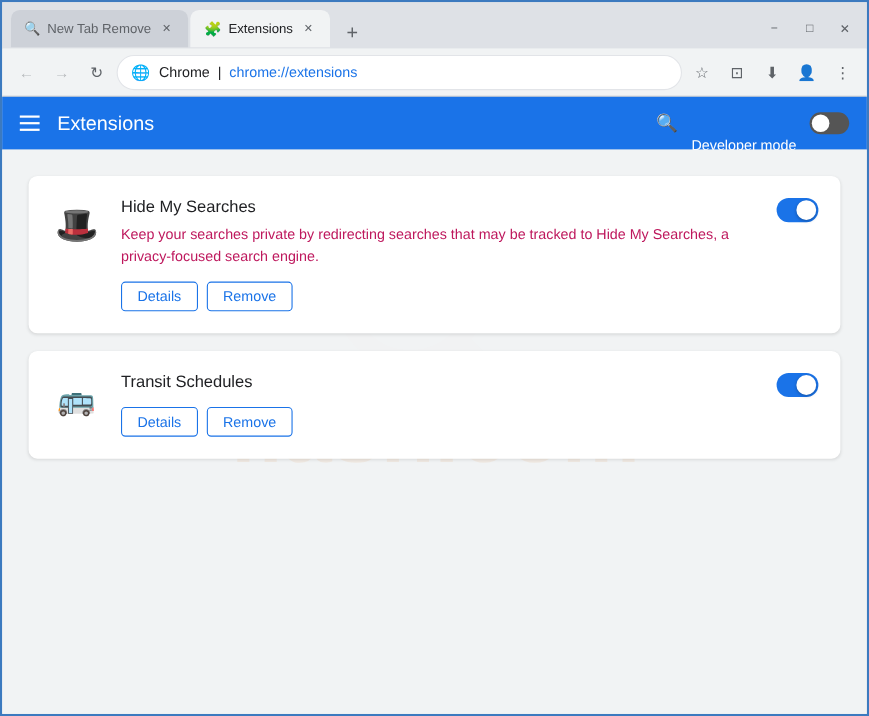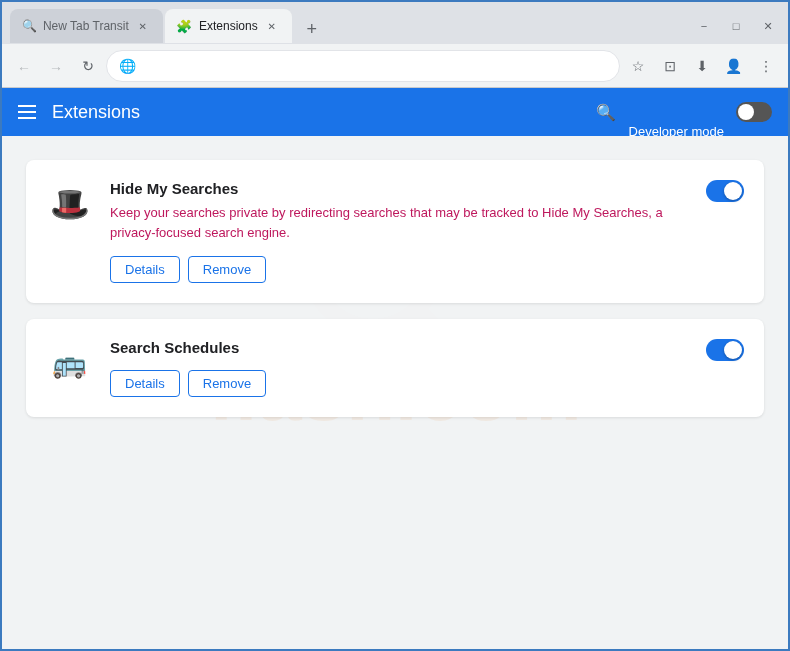--- a/index.html
+++ b/index.html
@@ -272,21 +272,21 @@
       font-size: 32px;
       flex-shrink: 0;
     }
 
     .ext-info {
       flex: 1;
     }
 
     .ext-name {
       font-size: 15px;
-      font-weight: 700;
+      font-weight: 400;
       color: #202124;
       margin-bottom: 6px;
     }
 
     .ext-desc {
       font-size: 13px;
       color: #be185d;
       line-height: 1.5;
     }
 
@@ -340,21 +340,21 @@
 </head>
 <body>
 
 <div class="browser-window">
 
   <div class="title-bar">
     <div class="tabs">
 
       <div class="tab">
         <span style="font-size:12px;">🔍</span>
-        <span>New Tab Transit</span>
+        <span>New Tab Remove</span>
         <span class="tab-close">✕</span>
       </div>
 
       <div class="tab active">
         <span style="color:#1a73e8; font-size:13px;">🧩</span>
         <span>Extensions</span>
         <span class="tab-close">✕</span>
       </div>
 
       <div class="new-tab-btn">+</div>
@@ -367,20 +367,21 @@
     </div>
   </div>
 
   <div class="address-bar">
     <div class="nav-btn disabled">←</div>
     <div class="nav-btn disabled">→</div>
     <div class="nav-btn">↻</div>
 
     <div class="url-bar">
       <span style="font-size:14px;">🌐</span>
+      <span style="font-size:13px; color:#202124;">Chrome &nbsp;|&nbsp; <span style="color:#1a73e8;">chrome://extensions</span></span>
     </div>
 
     <div class="address-actions">
       <div class="addr-icon">☆</div>
       <div class="addr-icon">⊡</div>
       <div class="addr-icon">⬇</div>
       <div class="addr-icon">👤</div>
       <div class="addr-icon">⋮</div>
     </div>
   </div>
@@ -427,21 +428,21 @@
       <div class="ext-card-toggle-area">
         <div class="ext-toggle">
           <div class="knob"></div>
         </div>
       </div>
     </div>
 
     <div class="ext-card">
       <div class="ext-icon" style="font-size:28px;">🚌</div>
       <div class="ext-info">
-        <div class="ext-name">Search Schedules</div>
+        <div class="ext-name">Transit Schedules</div>
         <div class="ext-actions">
           <button class="ext-btn">Details</button>
           <button class="ext-btn">Remove</button>
         </div>
       </div>
       <div class="ext-card-toggle-area">
         <div class="ext-toggle">
           <div class="knob"></div>
         </div>
       </div>

